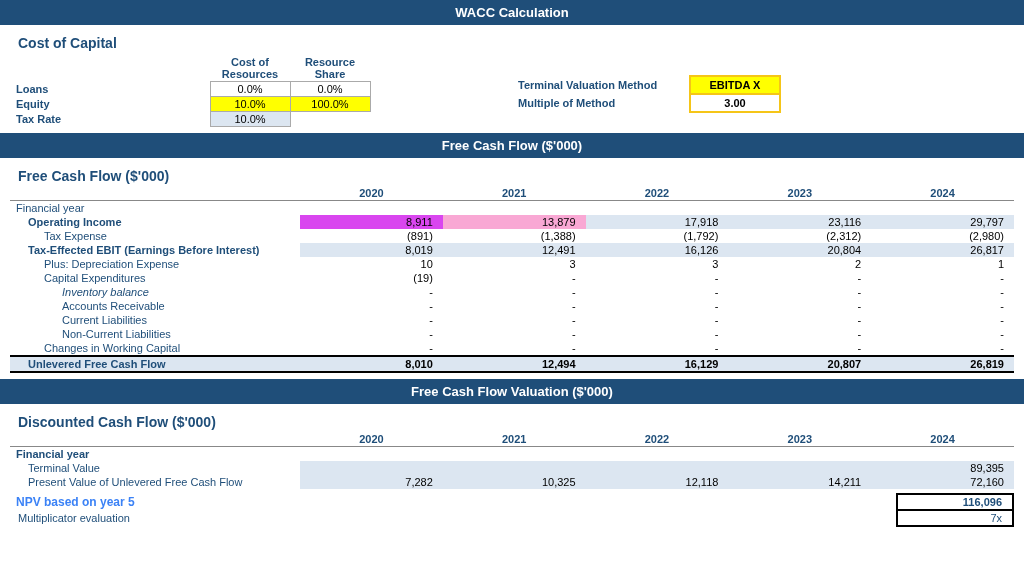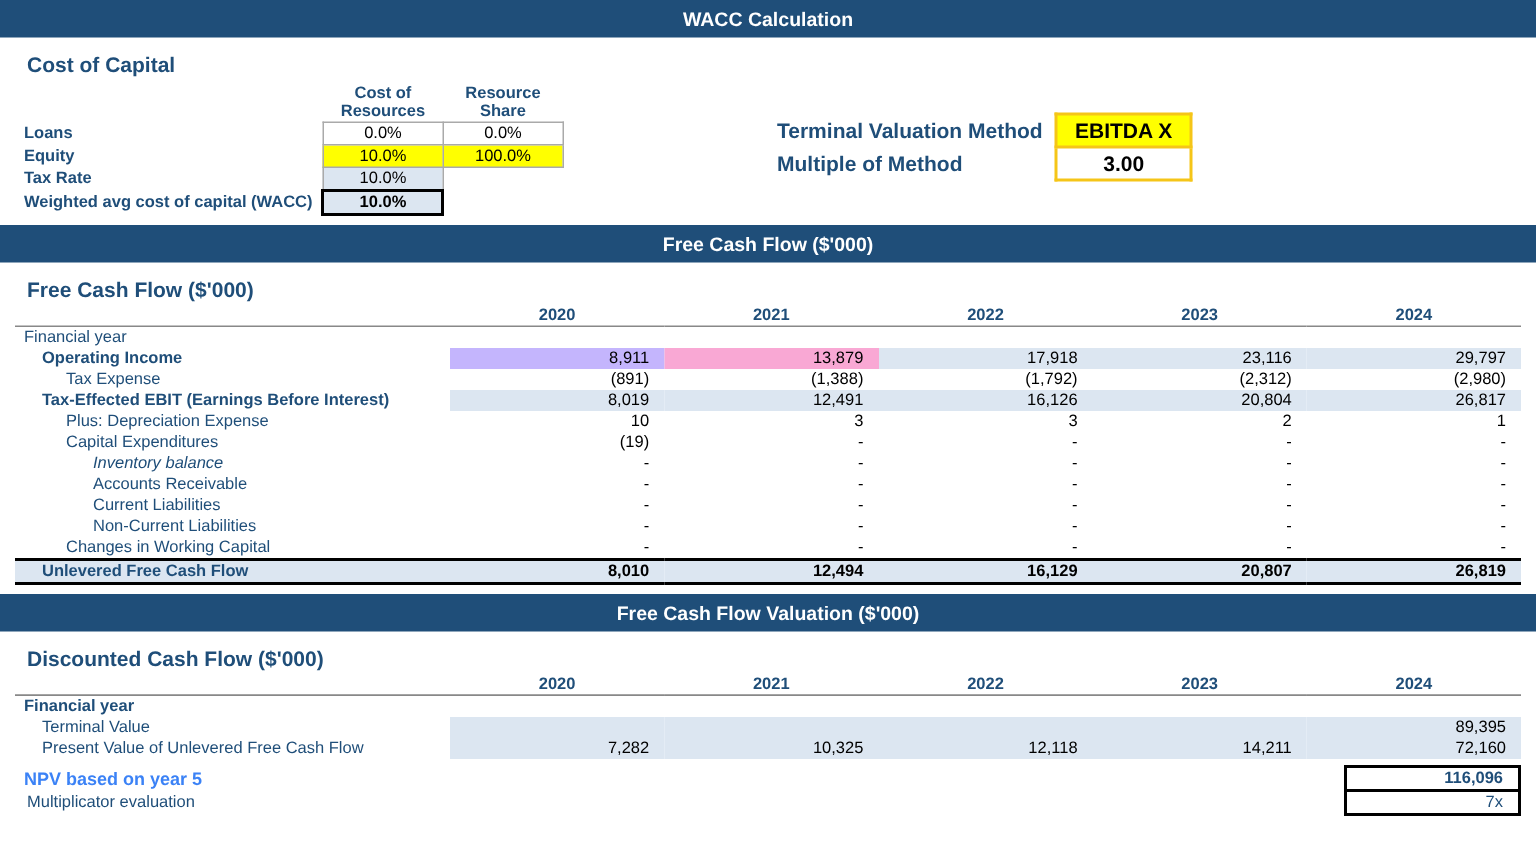--- a/index.html
+++ b/index.html
@@ -78,21 +78,21 @@
       margin-left: 80px;
       margin-top: 22px;
     }
 
     .wacc-right table {
       border-collapse: collapse;
     }
 
     .wacc-right td {
       padding: 2px 8px;
-      font-size: 14px;
+      font-size: 11px;
       margin-left: 20px;
     }
 
     .wacc-right .label-cell {
       font-weight: bold;
       color: #1f4e79;
       min-width: 180px;
     }
 
     .wacc-right .val-cell {
@@ -206,25 +206,20 @@
           <tr>
             <td class="col-label">Equity</td>
             <td class="col-val bg-yellow">10.0%</td>
             <td class="col-val bg-yellow">100.0%</td>
           </tr>
           <tr>
             <td class="col-label">Tax Rate</td>
             <td class="col-val bg-light">10.0%</td>
             <td></td>
           </tr>
-          <tr>
-            <td class="col-label bold">Weighted avg cost of capital (WACC)</td>
-            <td class="col-val bold bg-light" style="border:2px solid #000;">10.0%</td>
-            <td></td>
-          </tr>
         </tbody>
       </table>
     </div>
 
     <div class="wacc-right">
       <table>
         <tbody>
             <tr>
           <td class="label-cell bold">Terminal Valuation Method</td>
           <td class="val-cell">EBITDA X</td>
@@ -261,21 +256,21 @@
     <tr>
           <td style="color: rgb(31, 78, 121);">Financial year</td>
           <td style="text-align: right; padding-right: 10px; min-width: 80px;"></td>
           <td style="text-align: right; padding-right: 10px; min-width: 80px;"></td>
           <td style="text-align: right; padding-right: 10px; min-width: 80px;"></td>
           <td style="text-align: right; padding-right: 10px; min-width: 80px;"></td>
           <td style="text-align: right; padding-right: 10px; min-width: 80px;"></td>
         </tr>
         <tr>
           <td style="color: rgb(31, 78, 121); font-weight: bold; padding-left: 18px;">Operating Income</td>
-          <td style="text-align: right; padding-right: 10px; min-width: 80px; background: #c4b5fd;">8,911</td>
+          <td style="text-align: right; padding-right: 10px; min-width: 80px; background: #d946ef;">8,911</td>
           <td style="text-align: right; padding-right: 10px; min-width: 80px; background: #f9a8d4;">13,879</td>
           <td style="text-align: right; padding-right: 10px; min-width: 80px; background: rgb(220, 230, 241);">17,918</td>
           <td style="text-align: right; padding-right: 10px; min-width: 80px; background: rgb(220, 230, 241);">23,116</td>
           <td style="text-align: right; padding-right: 10px; min-width: 80px; background: rgb(220, 230, 241);">29,797</td>
         </tr>
         <tr>
           <td style="color: rgb(31, 78, 121); padding-left: 34px;">Tax Expense</td>
           <td style="text-align: right; padding-right: 10px; min-width: 80px; margin-top: 40px;">(891)</td>
           <td style="text-align: right; padding-right: 10px; min-width: 80px;">(1,388)</td>
           <td style="text-align: right; padding-right: 10px; min-width: 80px;">(1,792)</td>

